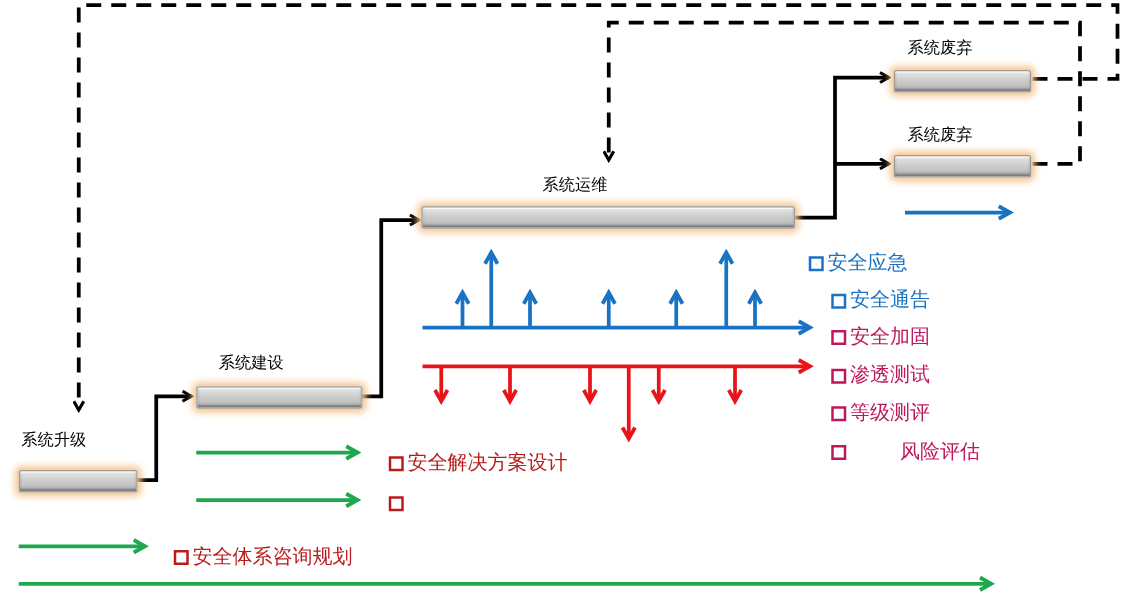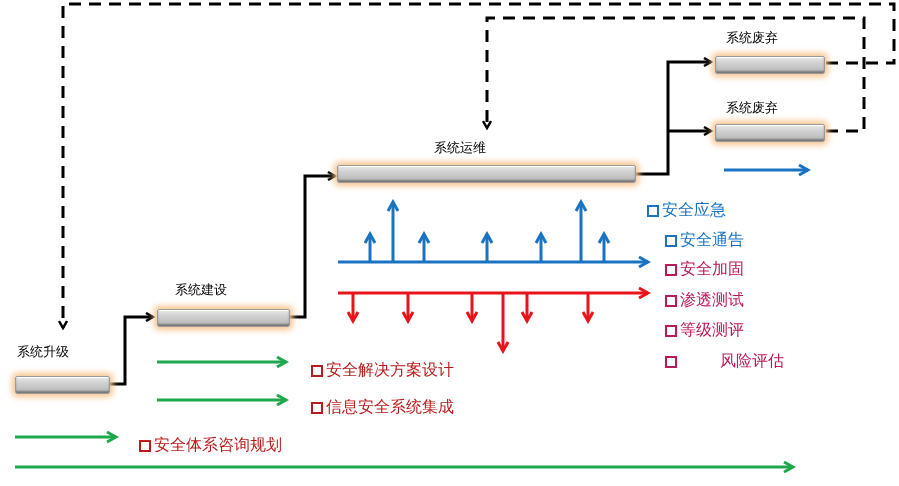--- a/index.html
+++ b/index.html
@@ -109,19 +109,18 @@
   <span class="box"></span>
   <span>风险评估</span>
 </div>
 
 <div class="svc green" style="left:311px; top:360px;">
   <span class="box"></span>
   <span>安全解决方案设计</span>
 </div>
 <div class="svc green" style="left:311px; top:397px;">
   <span class="box"></span>
-  <span>信息安全系统集成</span>
 </div>
 
 <div class="svc green" style="left:139px; top:435px;">
   <span class="box"></span>
   <span>安全体系咨询规划</span>
 </div>
 
 </body></html>

